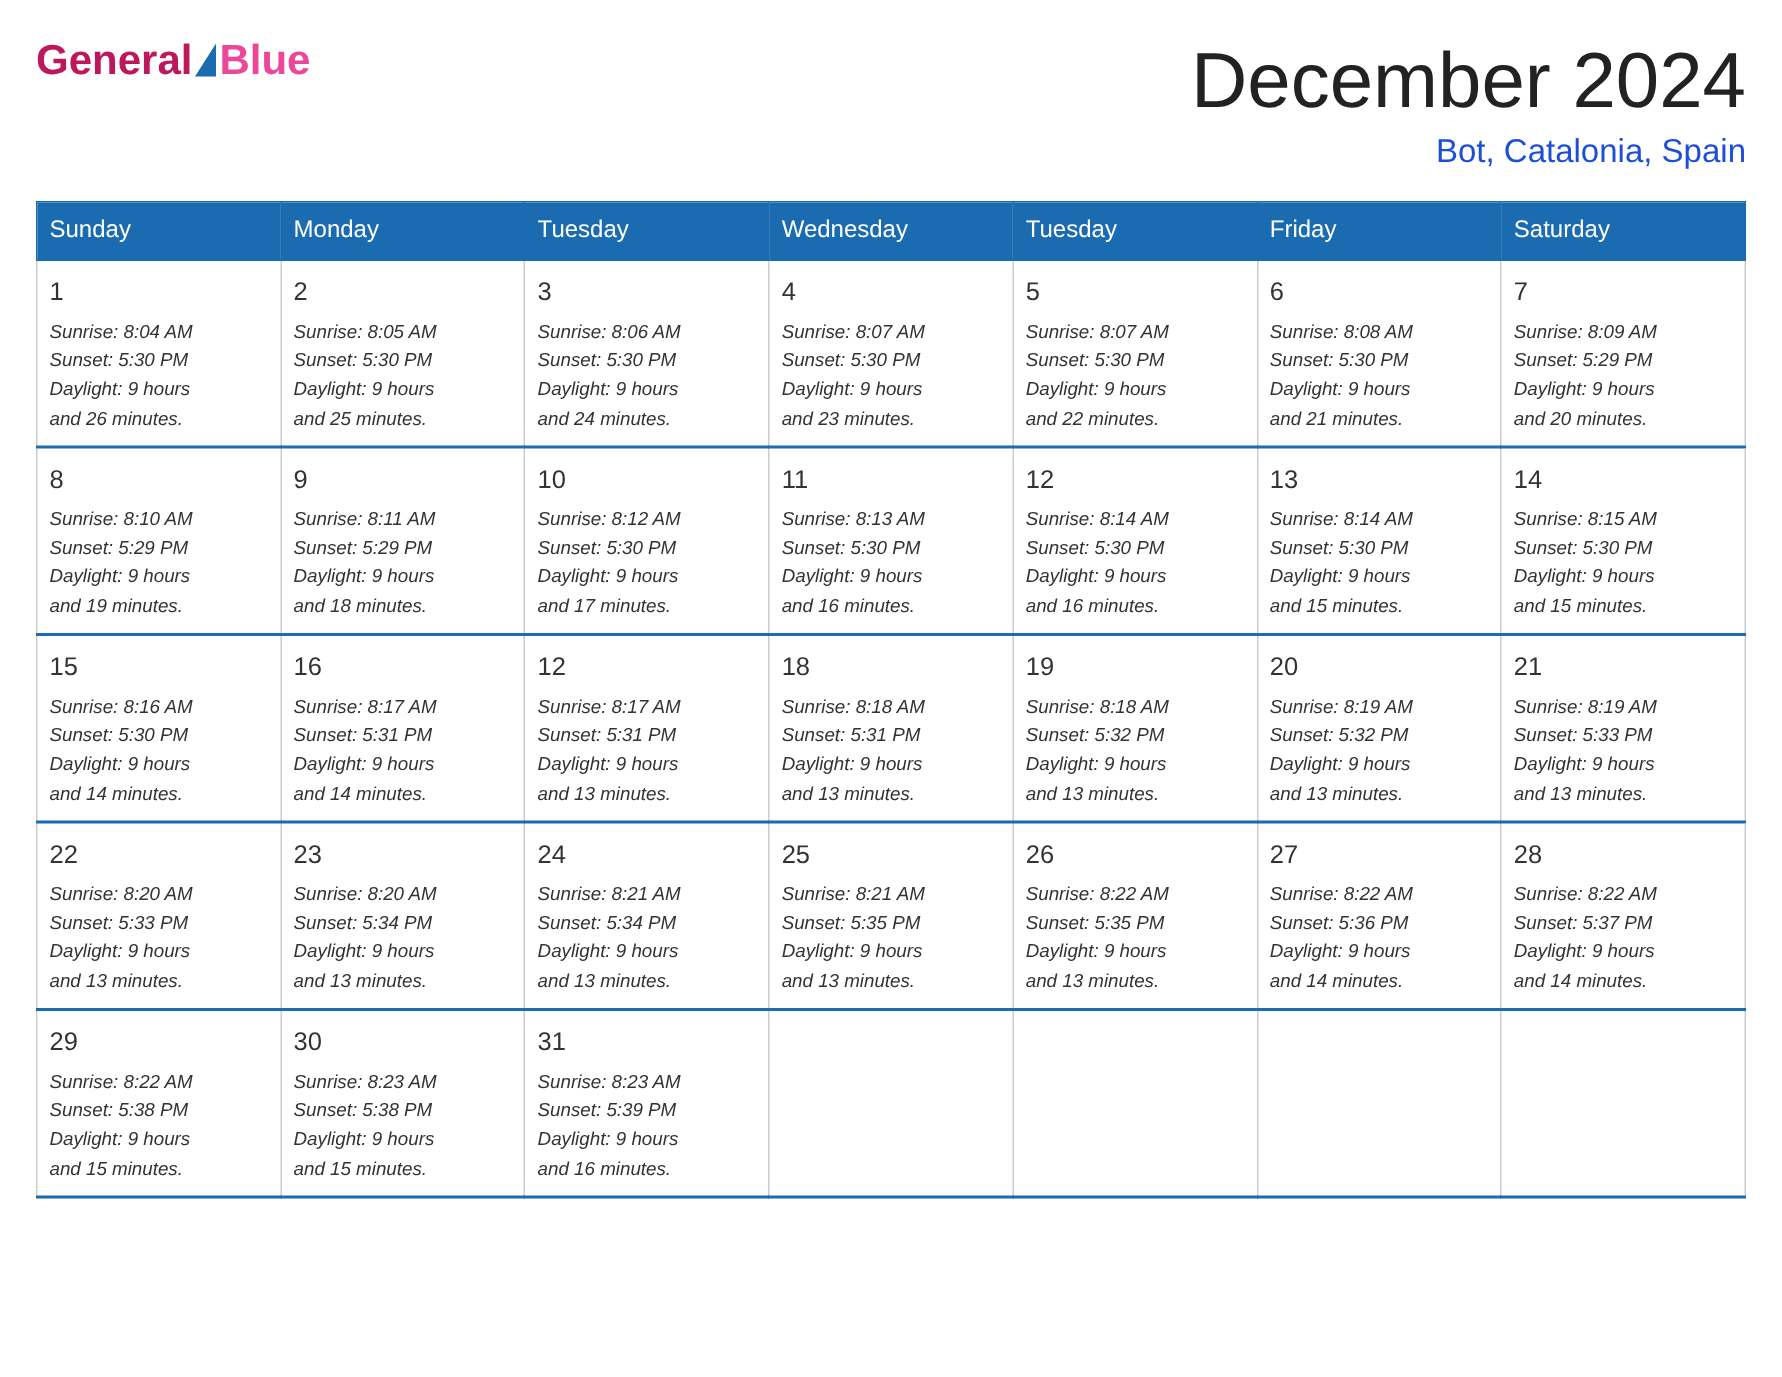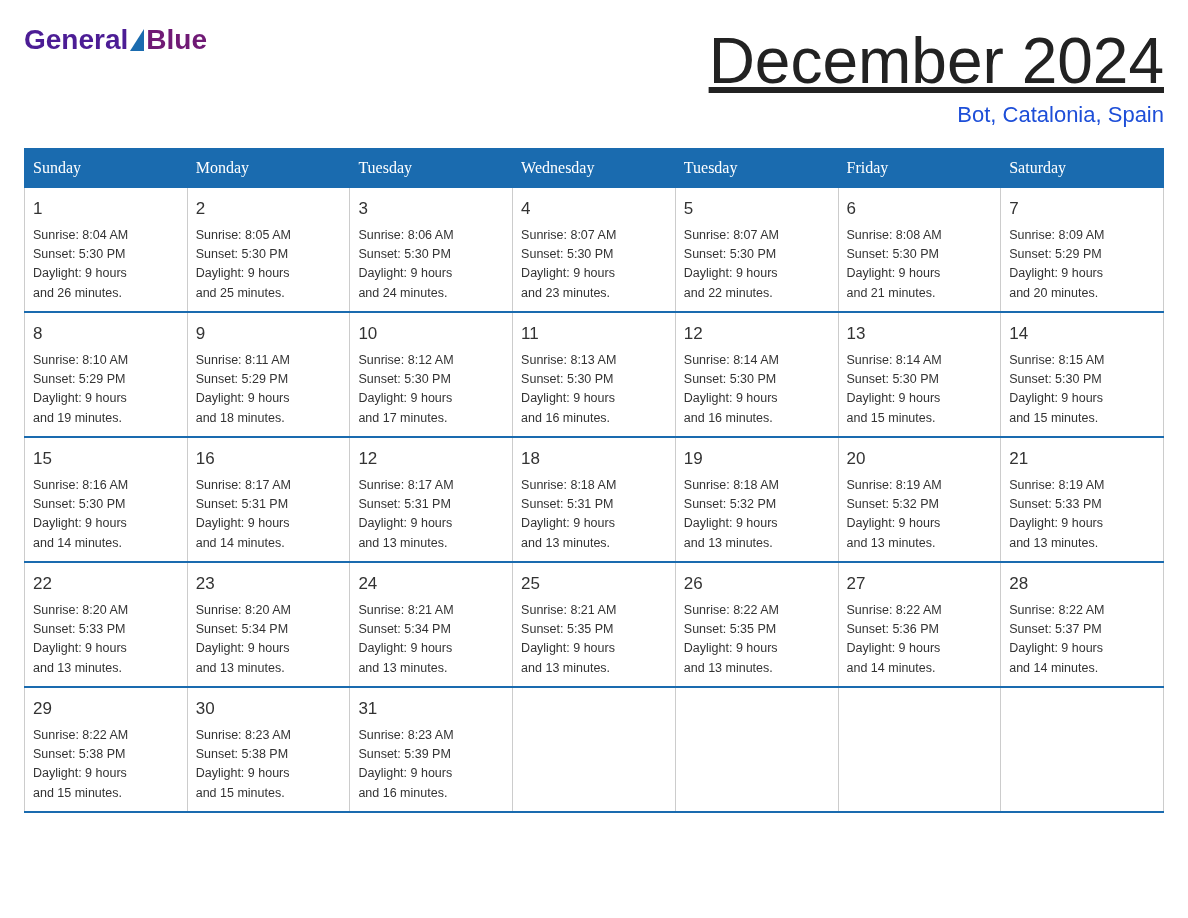--- a/index.html
+++ b/index.html
@@ -21,58 +21,56 @@
       flex-direction: column;
       align-items: flex-start;
     }
     .logo-text {
       display: flex;
       align-items: center;
       font-size: 28px;
       font-weight: bold;
       color: #333;
     }
-    .logo-general { color: #4c1d95; }
+    .logo-general { color: #be185d; }
     .logo-triangle {
       width: 0;
       height: 0;
       border-left: 14px solid transparent;
       border-right: 0px solid transparent;
       border-bottom: 22px solid #1a6baf;
       margin: 0 2px;
       display: inline-block;
     }
     .logo-blue {
-      color: #701a75;
+      color: #ec4899;
       font-size: 28px;
       font-weight: bold;
       text-align: center;
     }
     .title-section {
       text-align: right;
     }
     .month-title {
-      font-size: 64px;
+      font-size: 52px;
       font-weight: normal;
       color: #222;
-      text-decoration: underline;
     }
     .location-title {
       font-size: 22px;
       color: #1d4ed8;
       margin-top: 4px;
     }
     table {
       width: 100%;
       border-collapse: collapse;
       table-layout: fixed;
     }
     thead tr {
       background-color: #1a6baf;
-      font-family: Liberation Serif, serif;
     }
     thead th {
       color: #fff;
       font-size: 16px;
       font-weight: normal;
       padding: 10px 8px;
       text-align: left;
       border: 1px solid #1a6baf;
     }
     tbody td {
@@ -90,20 +88,21 @@
     .day-number {
       font-size: 17px;
       font-weight: normal;
       display: block;
       margin-bottom: 4px;
     }
     .day-info {
       font-size: 12.5px;
       line-height: 1.55;
       color: #333;
+      font-style: italic;
     }
     .empty-cell {
       background: #fff;
     }
   </style>
 </head>
 <body>
 
 <div class="header">
   <div class="logo">

